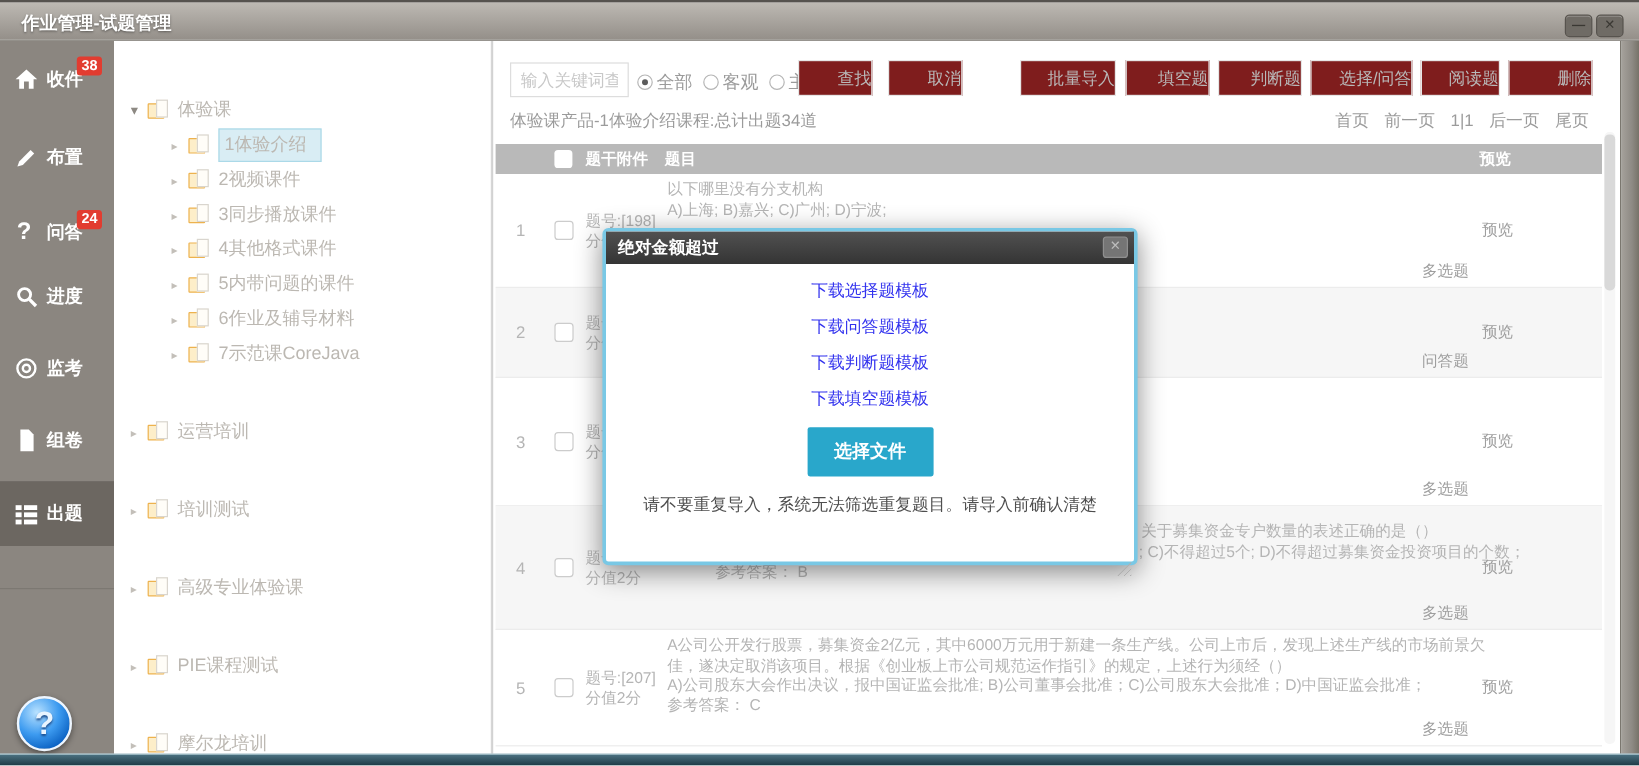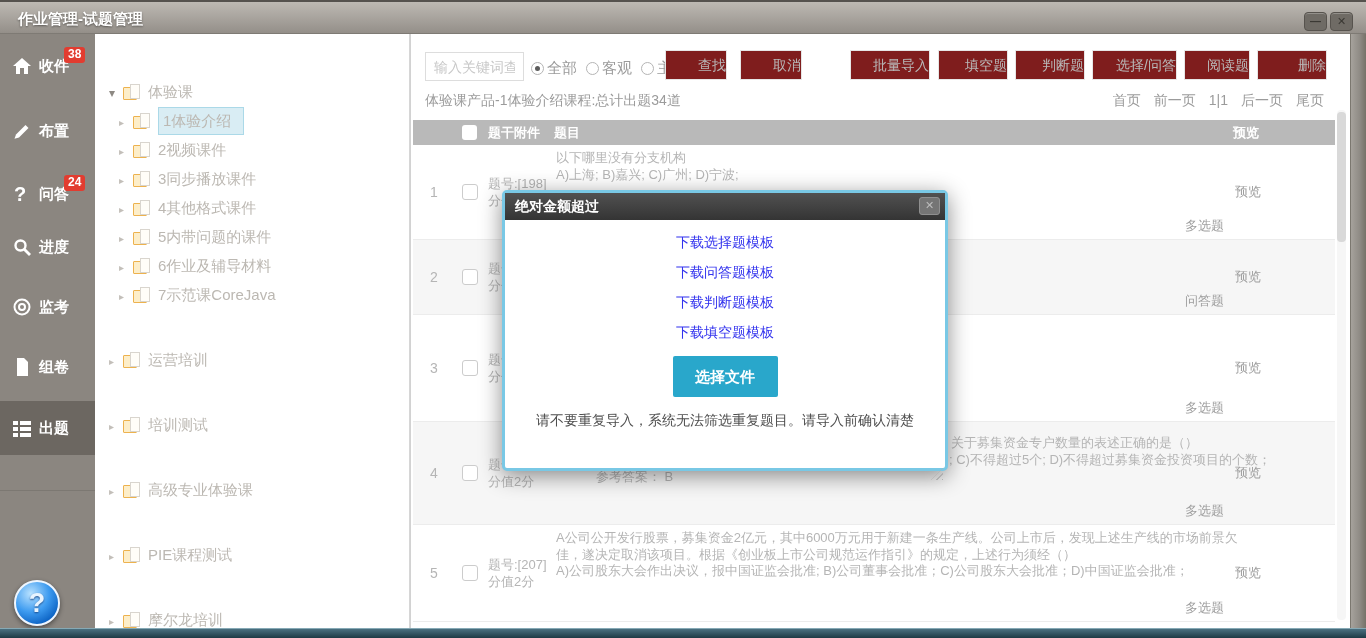--- a/index.html
+++ b/index.html
@@ -30,21 +30,21 @@
   .help { position:absolute; left:14px; top:546px; width:46px; height:46px; border-radius:50%;
     background:radial-gradient(circle at 35% 28%, #b9e2ff, #3d9bf0 45%, #0c63c4 78%, #07509f);
     border:2px solid #eef6ff; box-shadow:0 2px 5px rgba(0,0,0,.45); color:#e8f4ff; font-size:27px;
     font-weight:bold; text-align:center; line-height:42px; text-shadow:0 1px 2px #1a4a8a; cursor:pointer; }
 
   
   .treepanel { position:absolute; left:95px; top:34px; width:315px; height:594px; background:#fff;
     border-right:1px solid #d6d6d6; padding-top:7px; z-index:3; }
   .tnode { position:relative; height:29px; line-height:29px; font-size:15px; color:#bcb8b2;
     white-space:nowrap; cursor:pointer; }
-  .lvl0 { padding-left:14px;margin-top:36px; } .lvl1 { padding-left:24px; }
+  .lvl0 { padding-left:14px;margin-top:36px; } .lvl1 { padding-left:48px; }
   .exp { display:inline-block; width:14px; font-size:10px; color:#c3bfb9; }
   .exp.open::before { content:"▾"; color:#8d8983; font-size:12px; }
   .exp.closed::before { content:"▸"; }
   .ficon { display:inline-block; width:17px; height:15px; margin-right:8px; vertical-align:-2px; position:relative; }
   .ficon::before { content:""; position:absolute; left:0; top:3px; width:12px; height:11px;
     border:1px solid #edb24e; background:#fdeec9; border-radius:1px; }
   .ficon::after { content:""; position:absolute; right:0; top:0; width:8px; height:13px;
     background:#fffdf8; border:1px solid #d9d5ce; }
   .sel-box { background:#d9edf4; border:1px solid #abd9e8; padding:4px 12px 5px 4px; }
 
@@ -336,20 +336,21 @@
       <span class="rnum">5</span>
       <span class="rcb"></span>
       <div class="rmeta">
         <div>题号:[207]</div>
         <div>分值2分</div>
       </div>
       <div class="rq">
         <div>A公司公开发行股票，募集资金2亿元，其中6000万元用于新建一条生产线。公司上市后，发现上述生产线的市场前景欠</div>
         <div>佳，遂决定取消该项目。根据《创业板上市公司规范运作指引》的规定，上述行为须经（）</div>
         <div>A)公司股东大会作出决议，报中国证监会批准; B)公司董事会批准；C)公司股东大会批准；D)中国证监会批准；</div>
+        <div>参考答案： C</div>
       </div>
       <span class="rtype">多选题</span>
       <span class="rprev">预览</span>
     </div>
   </div>
 </div>
 
 <div class="vtrack"></div>
 <div class="vthumb"></div>
 <div class="rframe"></div>

